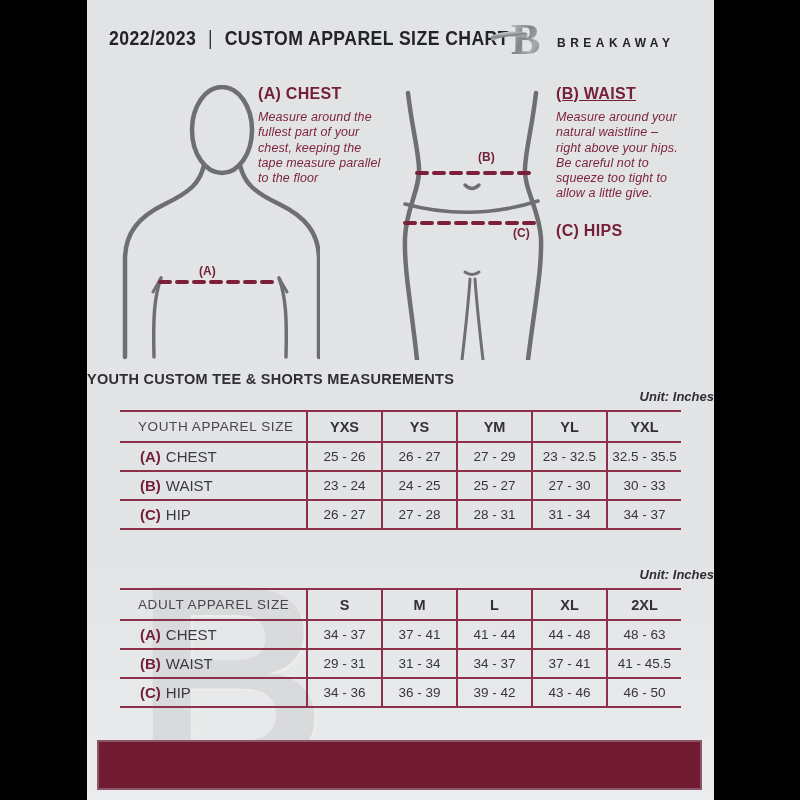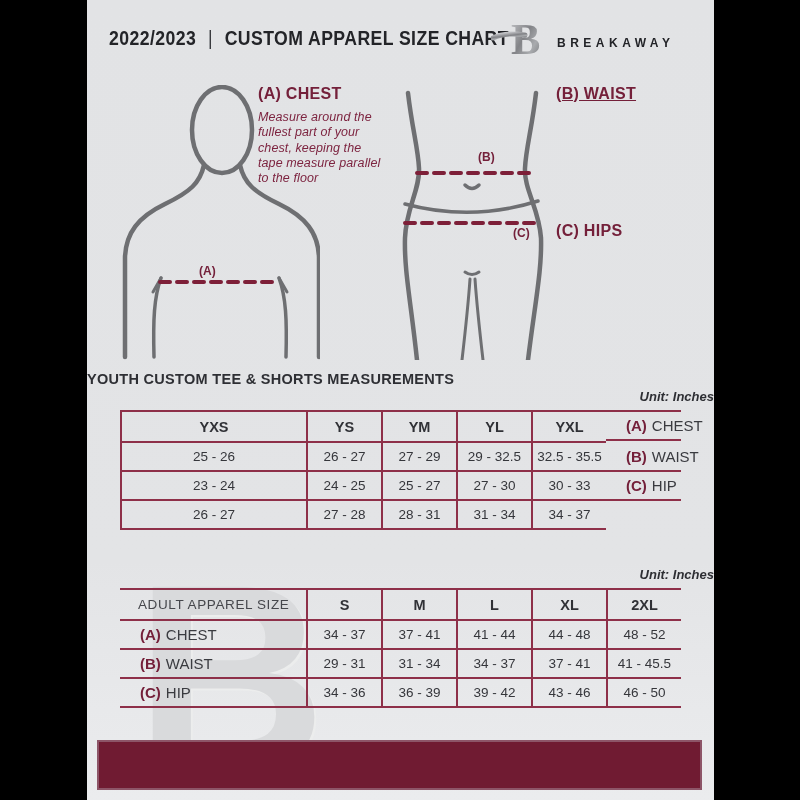--- a/index.html
+++ b/index.html
@@ -126,42 +126,49 @@
   <span class="diagram-label" style="left:426px;top:226px;">(C)</span>
 
   <div class="sec-heading" style="left:171px;top:85px;">(A) CHEST</div>
   <div class="sec-desc" style="left:171px;top:110px;width:150px;">Measure around the
 fullest part of your
 chest, keeping the
 tape measure parallel
 to the floor</div>
 
   <div class="sec-heading" style="left:469px;top:85px;text-decoration:underline;">(B) WAIST</div>
+  <div class="sec-desc" style="left:469px;top:110px;width:160px;">Measure around your
+natural waistline –
+right above your hips.
+Be careful not to
+squeeze too tight to
+allow a little give.</div>
 
   <div class="sec-heading" style="left:469px;top:222px;">(C) HIPS</div>
 
   <div class="watermark">B</div>
 
   <div class="tbl-title" style="top:371px;">YOUTH CUSTOM TEE &amp; SHORTS MEASUREMENTS</div>
   <div class="tbl-unit" style="top:389px;">Unit: Inches</div>
   <div class="size-table" style="top:410px;">
+    <div class="cell hrow label-cell">YOUTH APPAREL SIZE</div>
     <div class="cell hrow sizehdr vline">YXS</div>
     <div class="cell hrow sizehdr vline">YS</div>
     <div class="cell hrow sizehdr vline">YM</div>
     <div class="cell hrow sizehdr vline">YL</div>
     <div class="cell hrow sizehdr vline">YXL</div>
 
     <div class="cell drow rowname">
         <span class="pfx">(A)</span>
         <span>CHEST</span>
       </div>
     <div class="cell drow val vline">25 - 26</div>
     <div class="cell drow val vline">26 - 27</div>
     <div class="cell drow val vline">27 - 29</div>
-    <div class="cell drow val vline">29 - 32.5</div>
+    <div class="cell drow val vline">23 - 32.5</div>
     <div class="cell drow val vline">32.5 - 35.5</div>
 
     <div class="cell drow rowname">
         <span class="pfx">(B)</span>
         <span>WAIST</span>
       </div>
     <div class="cell drow val vline">23 - 24</div>
     <div class="cell drow val vline">24 - 25</div>
     <div class="cell drow val vline">25 - 27</div>
     <div class="cell drow val vline">27 - 30</div>
@@ -188,21 +195,21 @@
     <div class="cell hrow sizehdr vline">2XL</div>
 
     <div class="cell drow rowname">
         <span class="pfx">(A)</span>
         <span>CHEST</span>
       </div>
     <div class="cell drow val vline">34 - 37</div>
     <div class="cell drow val vline">37 - 41</div>
     <div class="cell drow val vline">41 - 44</div>
     <div class="cell drow val vline">44 - 48</div>
-    <div class="cell drow val vline">48 - 52</div>
+    <div class="cell drow val vline">48 - 63</div>
 
     <div class="cell drow rowname">
         <span class="pfx">(B)</span>
         <span>WAIST</span>
       </div>
     <div class="cell drow val vline">29 - 31</div>
     <div class="cell drow val vline">31 - 34</div>
     <div class="cell drow val vline">34 - 37</div>
     <div class="cell drow val vline">37 - 41</div>
     <div class="cell drow val vline">41 - 45.5</div>

